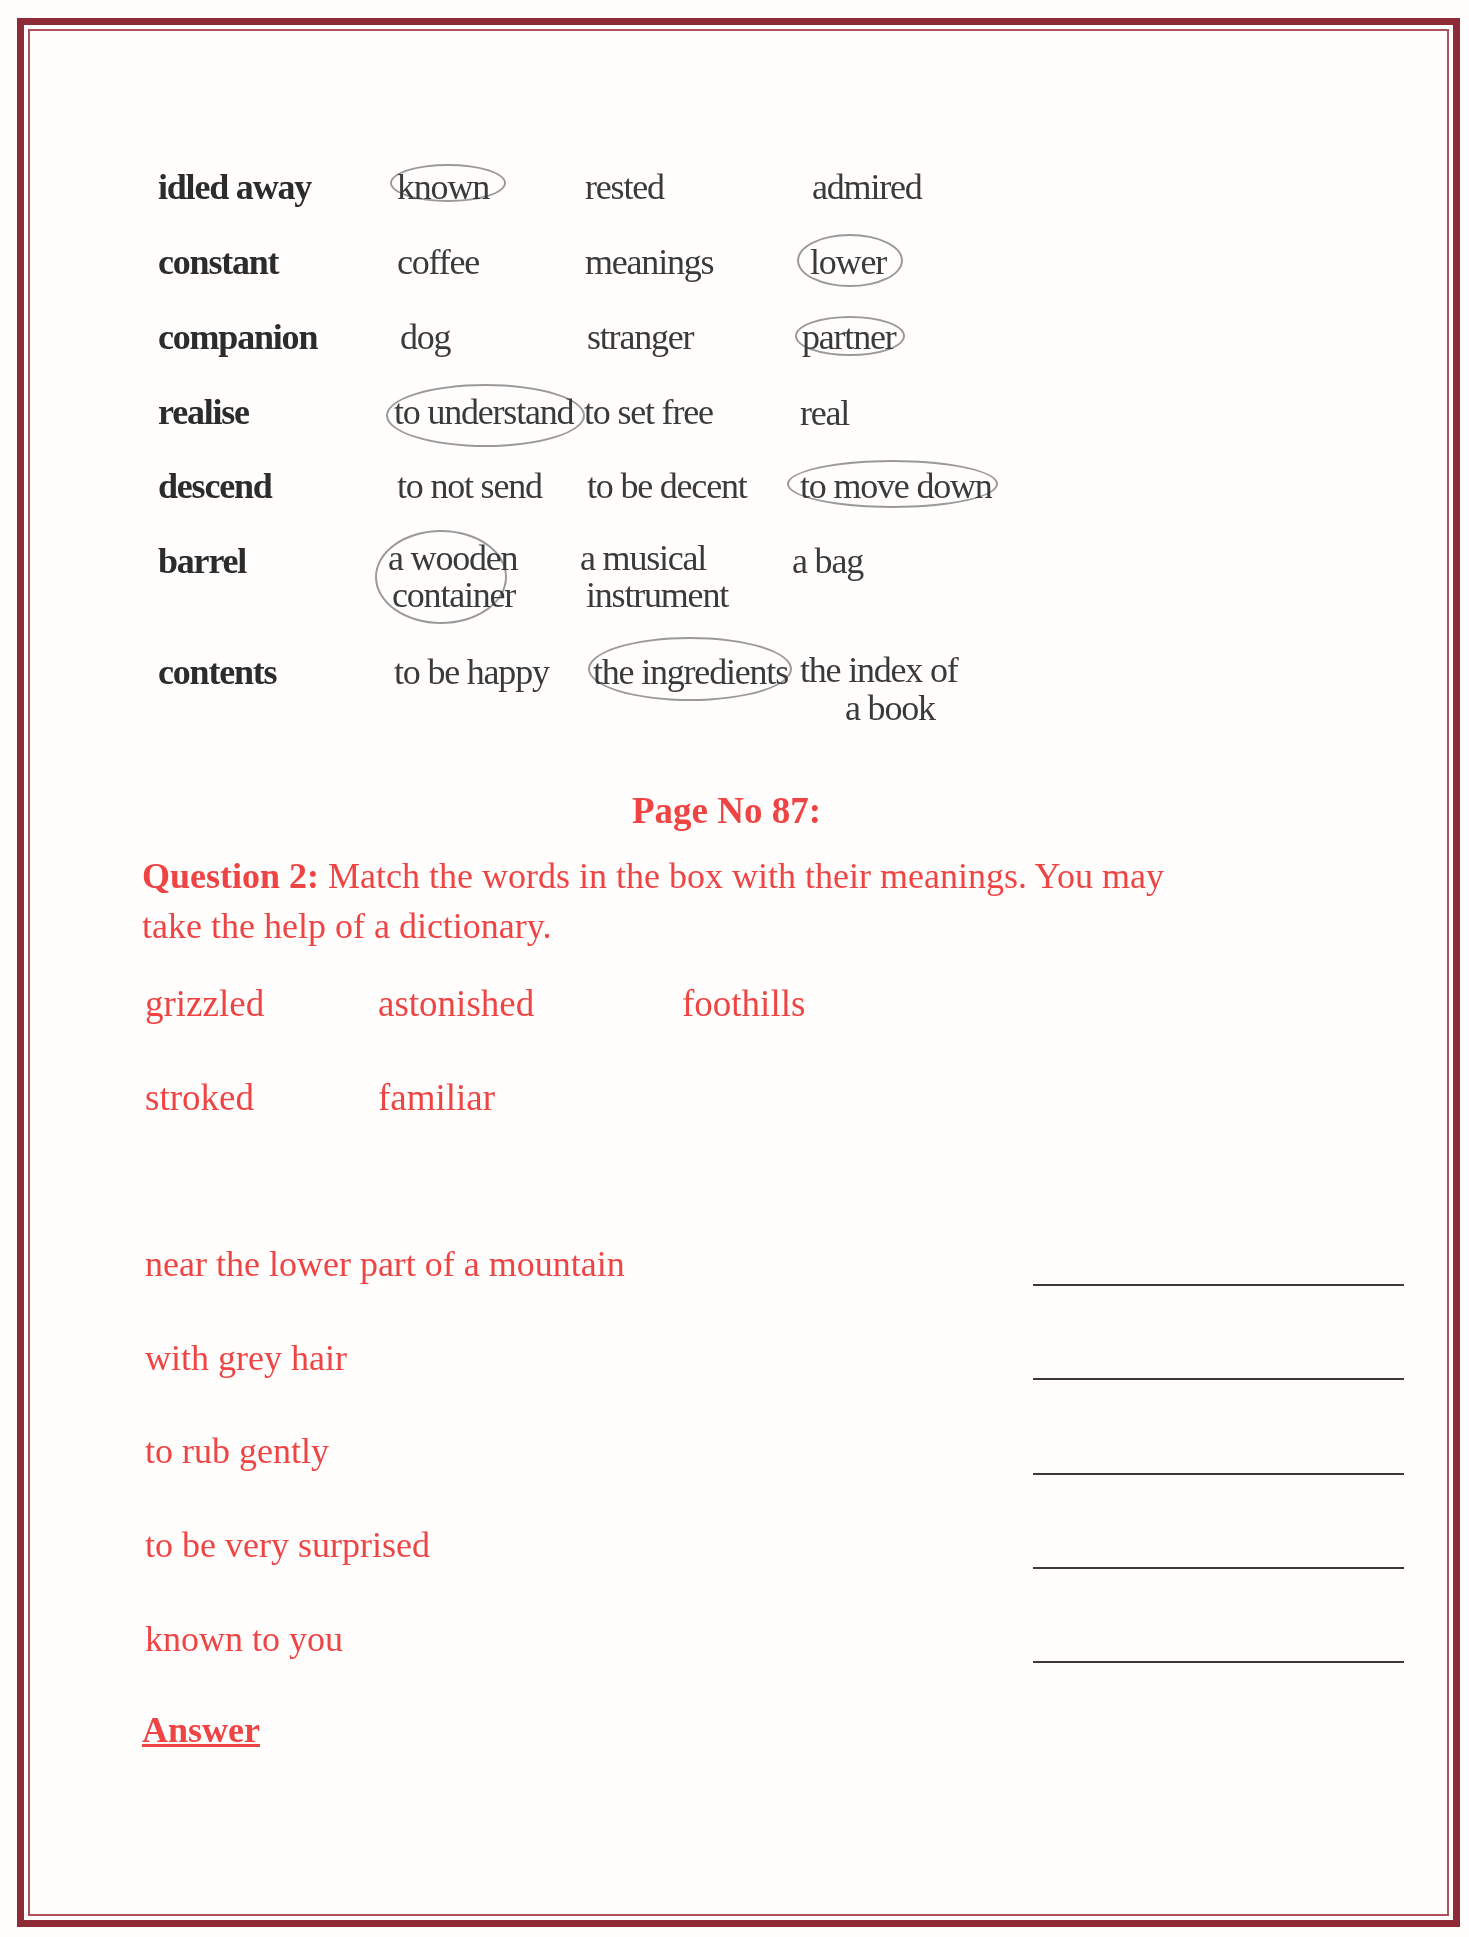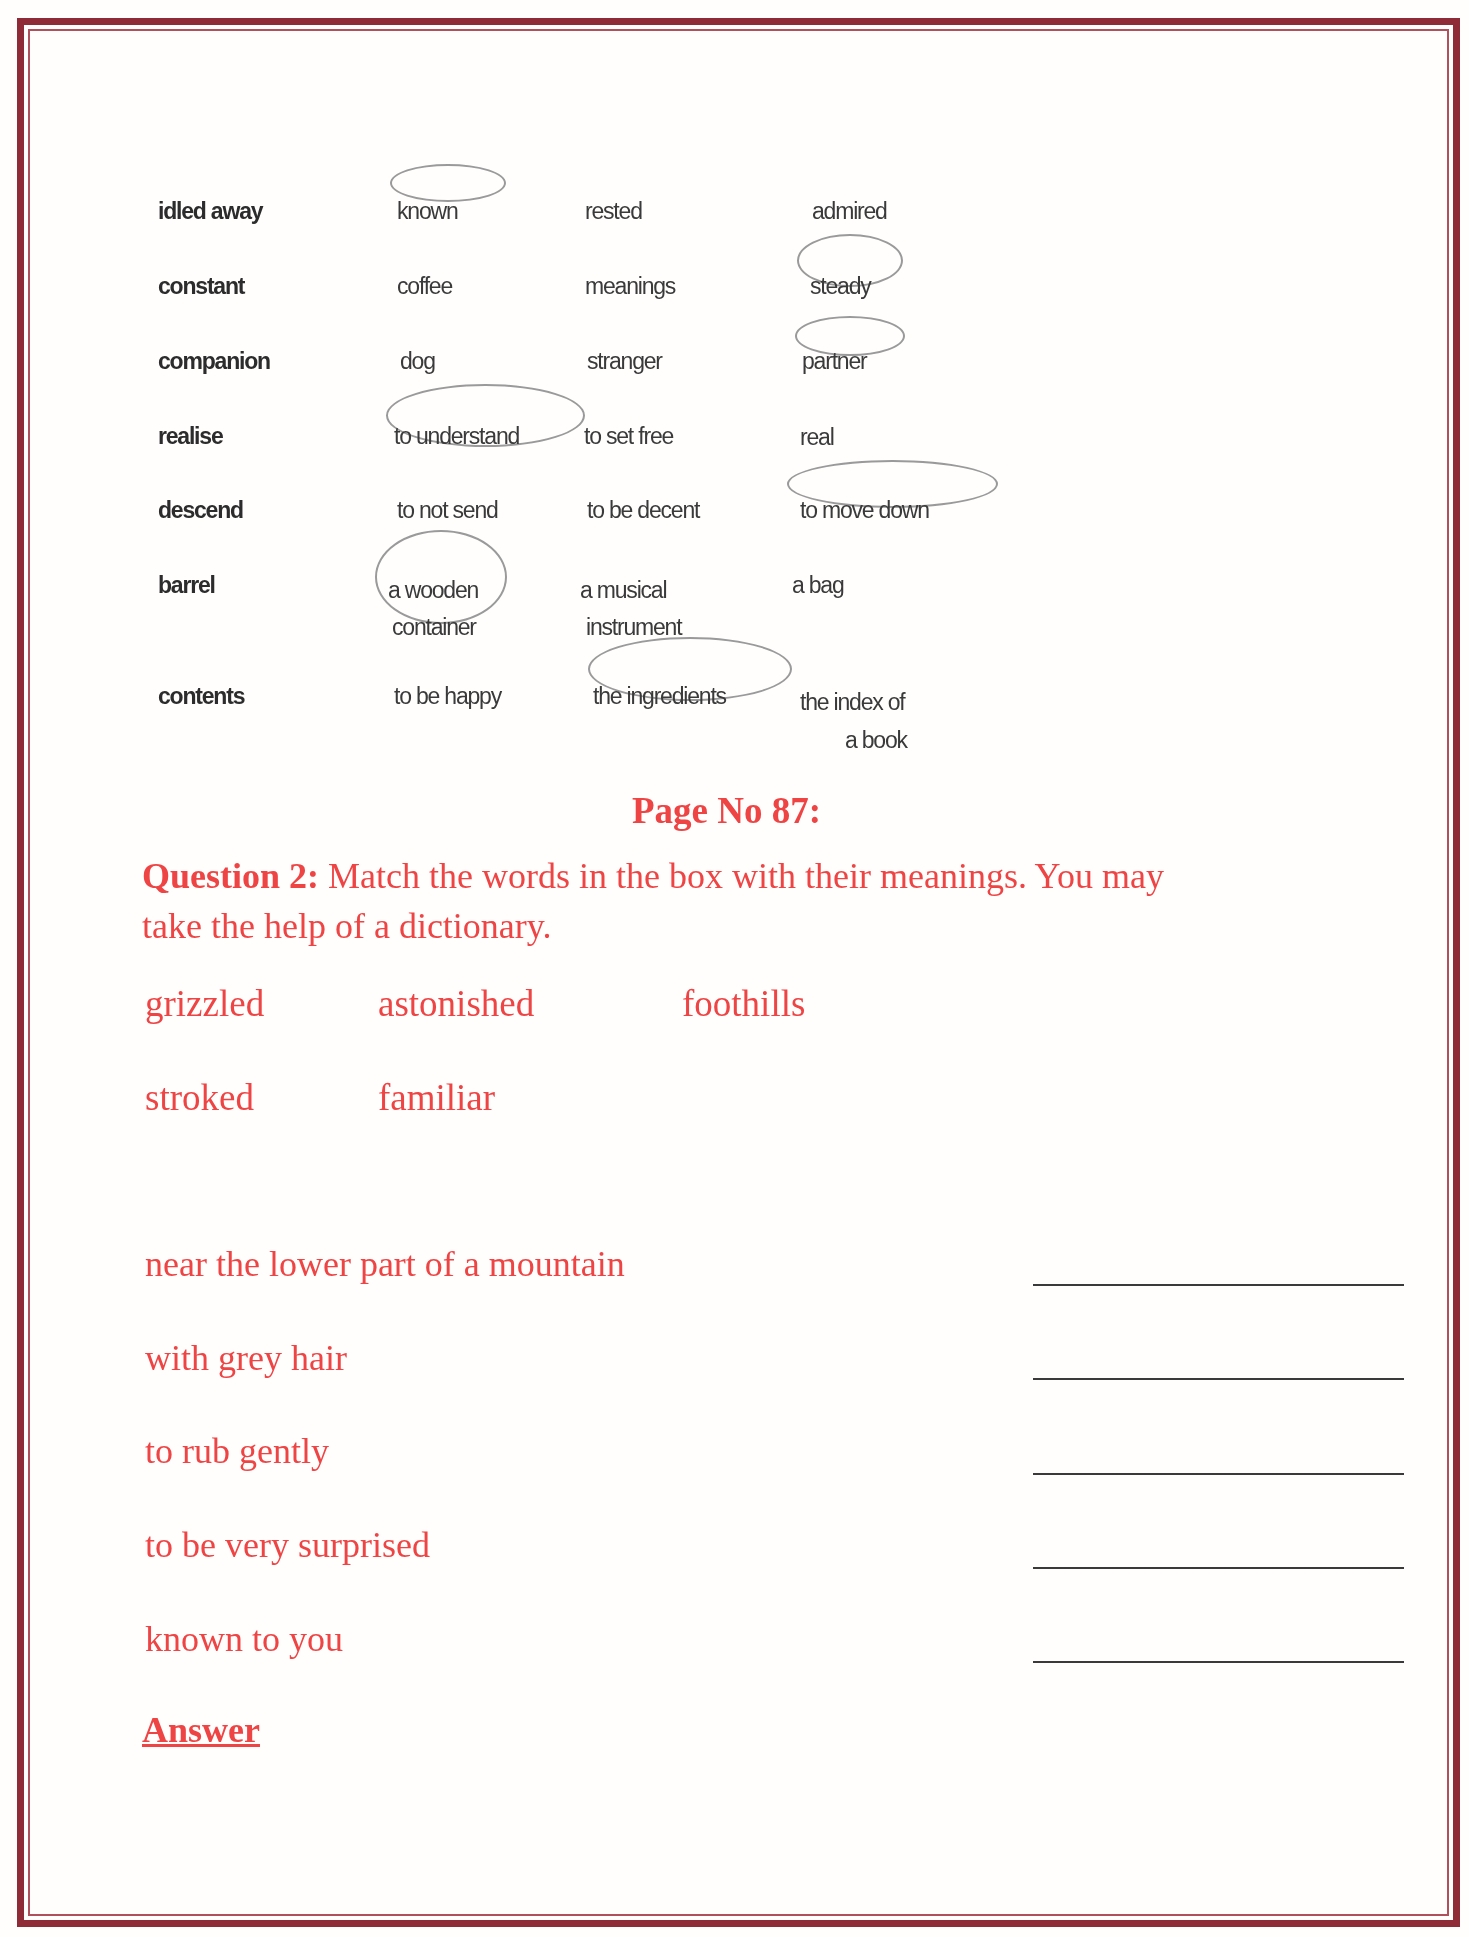--- a/index.html
+++ b/index.html
@@ -12,22 +12,22 @@
     position: absolute; left: 17px; top: 18px; width: 1443px; height: 1909px;
     box-sizing: border-box; border: 7px solid #8e2b37;
   }
   .frame-inner {
     position: absolute; left: 28px; top: 29px; width: 1421px; height: 1887px;
     box-sizing: border-box; border: 2px solid #b0505c;
   }
   .abs { position: absolute; white-space: nowrap; }
 
   
-  .vocab { font-family: Liberation Sans, sans-serif; font-size: 23px; color: #3a3a3a;
-           letter-spacing: -1.2px; transform-origin: left center; margin-top: 32px; }
+  .vocab { font-family: Liberation Serif, serif; font-size: 36px; color: #3a3a3a;
+           letter-spacing: -1.2px; transform-origin: left center; }
   .vocab.word { font-weight: bold; color: #2c2c2c; }
   .vocab .l2 { display: block; }
   .oval {
     position: absolute; border: 2px solid #9a9a9a; border-radius: 50%;
     box-sizing: border-box;
   }
 
   
   .serif { font-family: "Liberation Serif", serif; color: #ef4444; }
   .page-no { font-size: 37px; font-weight: bold; }
@@ -52,21 +52,21 @@
   <div class="abs vocab word" style="left:158px; top:166px;">idled away</div>
   <div class="oval" style="left:390px; top:164px; width:116px; height:38px;"></div>
   <div class="abs vocab" style="left:397px; top:166px;">known</div>
   <div class="abs vocab" style="left:585px; top:166px;">rested</div>
   <div class="abs vocab" style="left:812px; top:166px;">admired</div>
 
   <div class="abs vocab word" style="left:158px; top:241px;">constant</div>
   <div class="abs vocab" style="left:397px; top:241px;">coffee</div>
   <div class="abs vocab" style="left:585px; top:241px;">meanings</div>
   <div class="oval" style="left:797px; top:234px; width:106px; height:53px;"></div>
-  <div class="abs vocab" style="left:810px; top:241px;">steady</div>
+  <div class="abs vocab" style="left:810px; top:241px;">lower</div>
 
   <div class="abs vocab word" style="left:158px; top:316px;">companion</div>
   <div class="abs vocab" style="left:400px; top:316px;">dog</div>
   <div class="abs vocab" style="left:587px; top:316px;">stranger</div>
   <div class="oval" style="left:795px; top:316px; width:110px; height:40px;"></div>
   <div class="abs vocab" style="left:802px; top:316px;">partner</div>
 
   <div class="abs vocab word" style="left:158px; top:391px;">realise</div>
   <div class="oval" style="left:386px; top:384px; width:199px; height:63px;"></div>
   <div class="abs vocab" style="left:394px; top:391px;">to understand</div>

